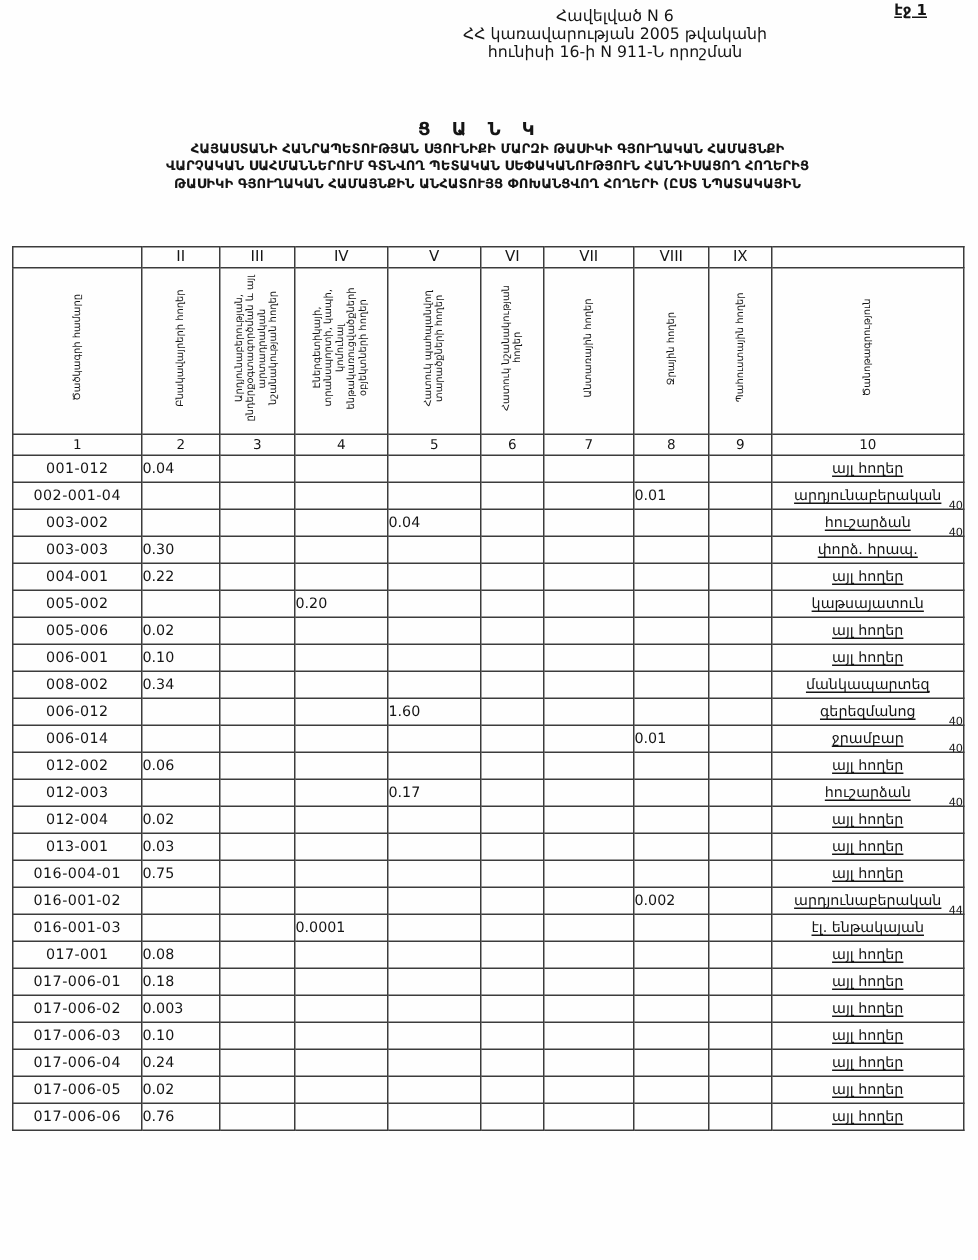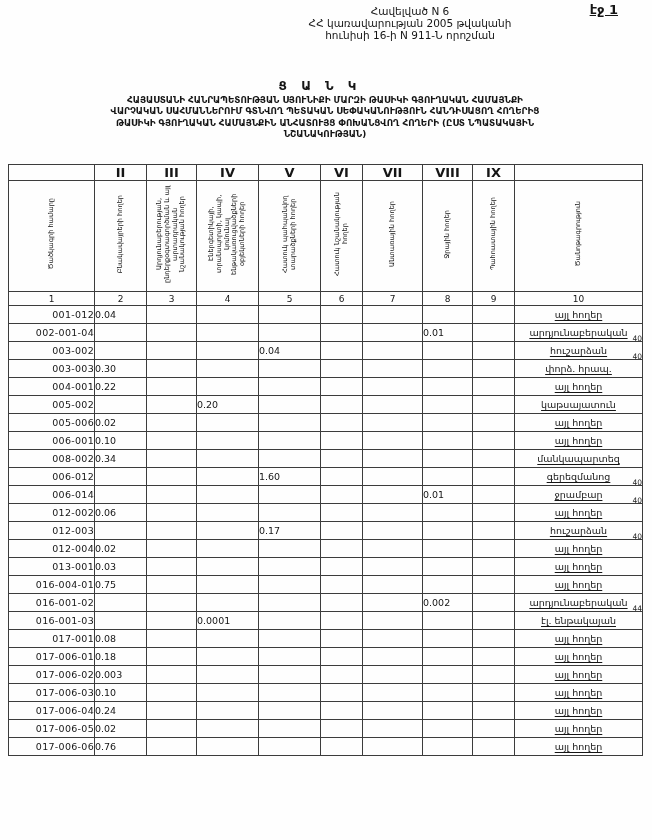--- a/index.html
+++ b/index.html
@@ -1,48 +1,48 @@
 <!DOCTYPE html>
 <html><head>
 <meta charset="utf-8">
 <style>
   html,body { margin:0; padding:0; background:#e8e8e8; }
   .page {
     position:relative; width:652px; height:840px; margin:0 auto;
     background:#fefefe; color:#151515; overflow:hidden;
     font-family:"DejaVu Sans", sans-serif;
   }
-  .page-label { position:absolute; top:2px; right:34px; font-size:13px; font-weight:bold;text-decoration:underline; }
+  .page-label { position:absolute; top:2px; right:34px; font-size:10px; font-weight:bold;text-decoration:underline; }
   .appendix {
     position:absolute; top:6px; left:218px; width:384px;
     text-align:center; font-weight:normal; font-size:10.5px; line-height:1.12;
   }
   .doc-title {
     position:absolute; top:79px; left:0; width:640px; text-align:center;
     font-size:12px; font-weight:bold; letter-spacing:5px;
   }
   .subtitle {
     position:absolute; top:95px; left:6px; width:638px; text-align:center;
     font-weight:bold; font-size:8.8px; line-height:1.3;
   }
   table.land {
     position:absolute; top:164px; left:8px;
     border-collapse:collapse; table-layout:fixed;
   }
   table.land td { border:1px solid #3c3c3c; padding:0; vertical-align:middle; overflow:visible; }
-  tr.tr-numerals td { height:13px; text-align:center; font-size:13px; font-weight:bold; }
+  tr.tr-numerals td { height:13px; text-align:center; font-size:10px; font-weight:normal; }
   tr.tr-vert td { height:108px; text-align:center; vertical-align:middle; }
   .vert {
     display:inline-block; writing-mode:vertical-rl; transform:rotate(180deg);
     font-size:6.6px; line-height:1.18; max-height:104px; text-align:center;
     font-weight:normal; padding:1px 0;
   }
   tr.tr-nums td { height:13px; text-align:center; font-size:9px; }
   tr.tr-data td { height:17px; font-size:9.5px; }
-  td.code { text-align:right; padding-left:4px; letter-spacing:0.3px; }
+  td.code { text-align:center; padding-left:4px; letter-spacing:0.3px; }
   td.val  { text-align:left; padding-left:6px; }
   td.note { text-align:center; position:relative; }
   td.note .note-text { text-decoration:underline; text-underline-offset:2px; }
   .ann { position:absolute; right:0px; bottom:-2px; font-size:7.5px; color:#222; }
 </style>
 </head>
 <body>
 
 <div class="page">
 
@@ -53,21 +53,20 @@
     <div>ՀՀ կառավարության 2005 թվականի</div>
     <div>հունիսի 16-ի N 911-Ն որոշման</div>
   </div>
 
   <div class="doc-title">Ց Ա Ն Կ</div>
 
   <div class="subtitle">
     <div>ՀԱՅԱՍՏԱՆԻ ՀԱՆՐԱՊԵՏՈՒԹՅԱՆ ՍՅՈՒՆԻՔԻ ՄԱՐԶԻ ԹԱՍԻԿԻ ԳՅՈՒՂԱԿԱՆ ՀԱՄԱՅՆՔԻ</div>
     <div>ՎԱՐՉԱԿԱՆ ՍԱՀՄԱՆՆԵՐՈՒՄ ԳՏՆՎՈՂ ՊԵՏԱԿԱՆ ՍԵՓԱԿԱՆՈՒԹՅՈՒՆ ՀԱՆԴԻՍԱՑՈՂ ՀՈՂԵՐԻՑ</div>
     <div>ԹԱՍԻԿԻ ԳՅՈՒՂԱԿԱՆ ՀԱՄԱՅՆՔԻՆ ԱՆՀԱՏՈՒՅՑ ՓՈԽԱՆՑՎՈՂ ՀՈՂԵՐԻ (ԸՍՏ ՆՊԱՏԱԿԱՅԻՆ</div>
-    <div>ՆՇԱՆԱԿՈՒԹՅԱՆ)</div>
   </div>
 
   <table class="land">
     <colgroup>
         <col style="width: 86px;">
         <col style="width: 52px;">
         <col style="width: 50px;">
         <col style="width: 62px;">
         <col style="width: 62px;">
         <col style="width: 42px;">

